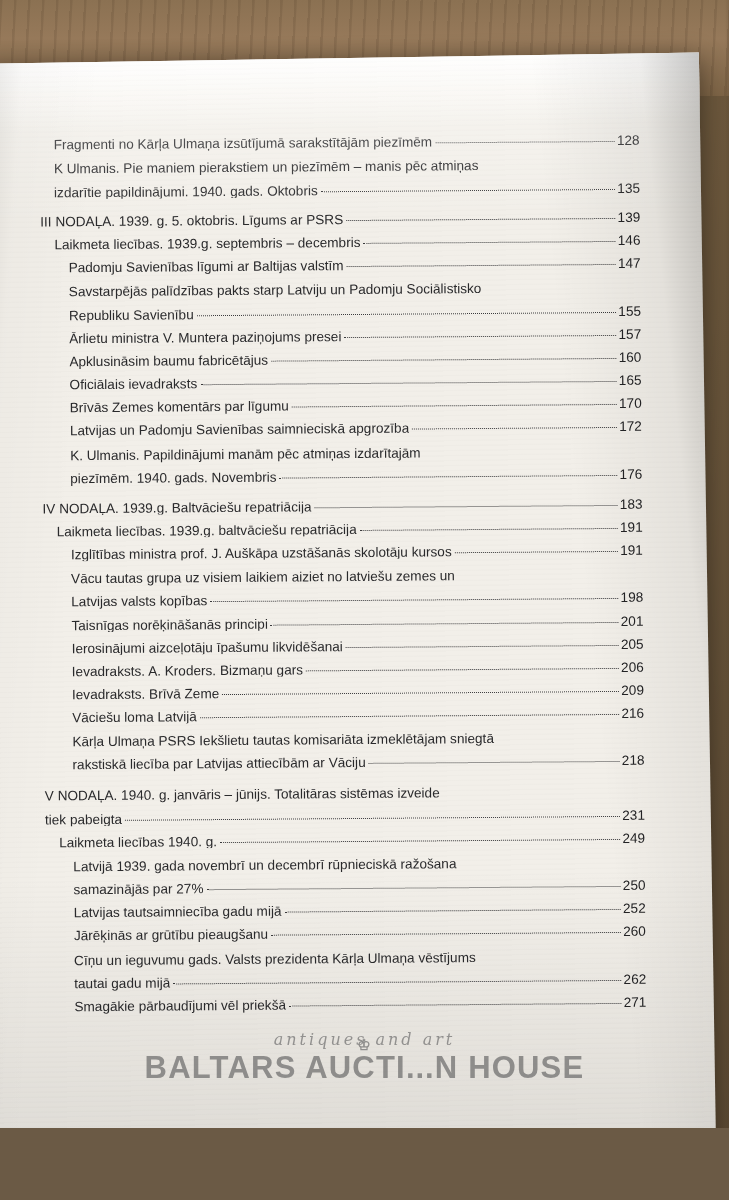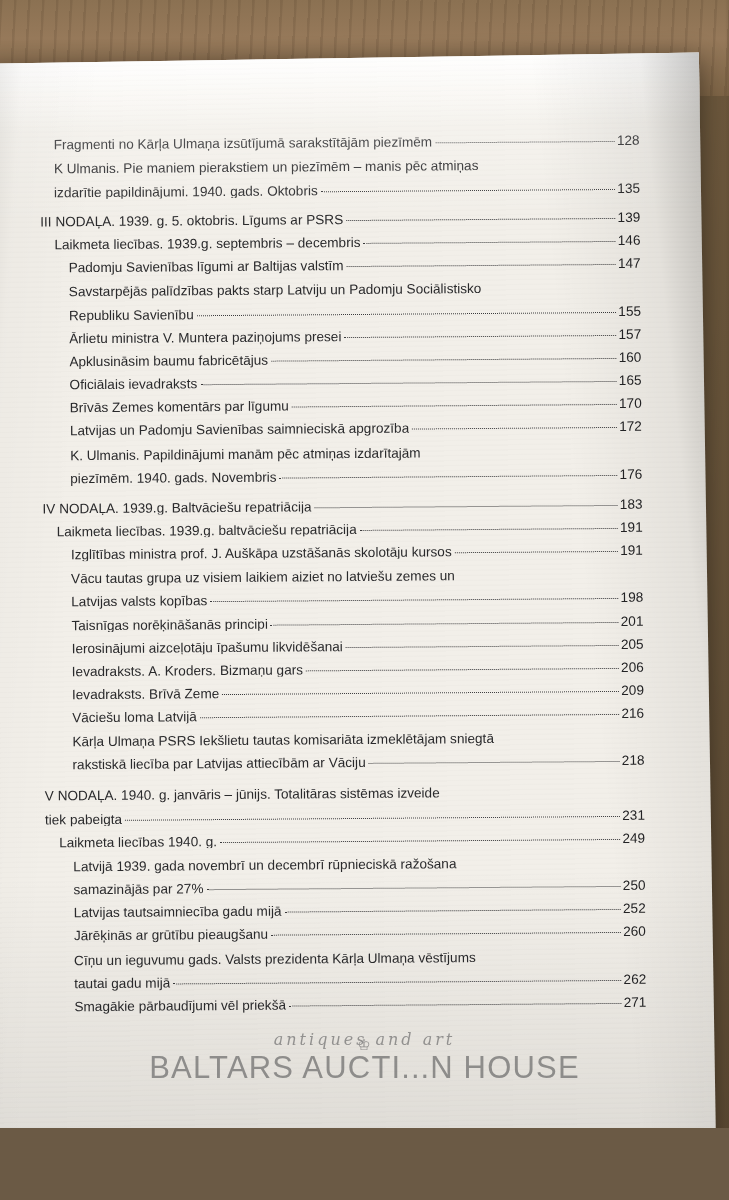--- a/index.html
+++ b/index.html
@@ -128,21 +128,21 @@
   .wm-top {
     font-size: 16px;
     letter-spacing: 3px;
     font-style: italic;
     font-family: "DejaVu Serif", serif;
     color: #5f5f60;
     margin-bottom: 1px;
   }
   .wm-main {
     font-size: 31px;
-    font-weight: normal;
+    font-weight: bold;
     letter-spacing: 1.2px;
     color: #5a5a5b;
     position: relative;
     display: inline-block;
   }
   .wm-crown {
     position: absolute;
     left: 50%;
     top: -14px;
     transform: translateX(-50%);

